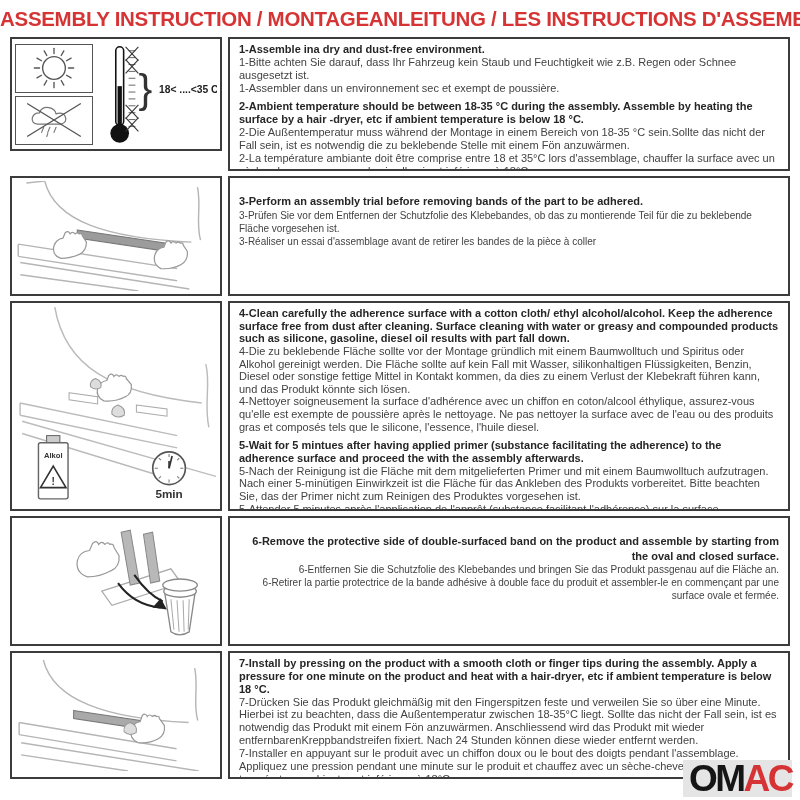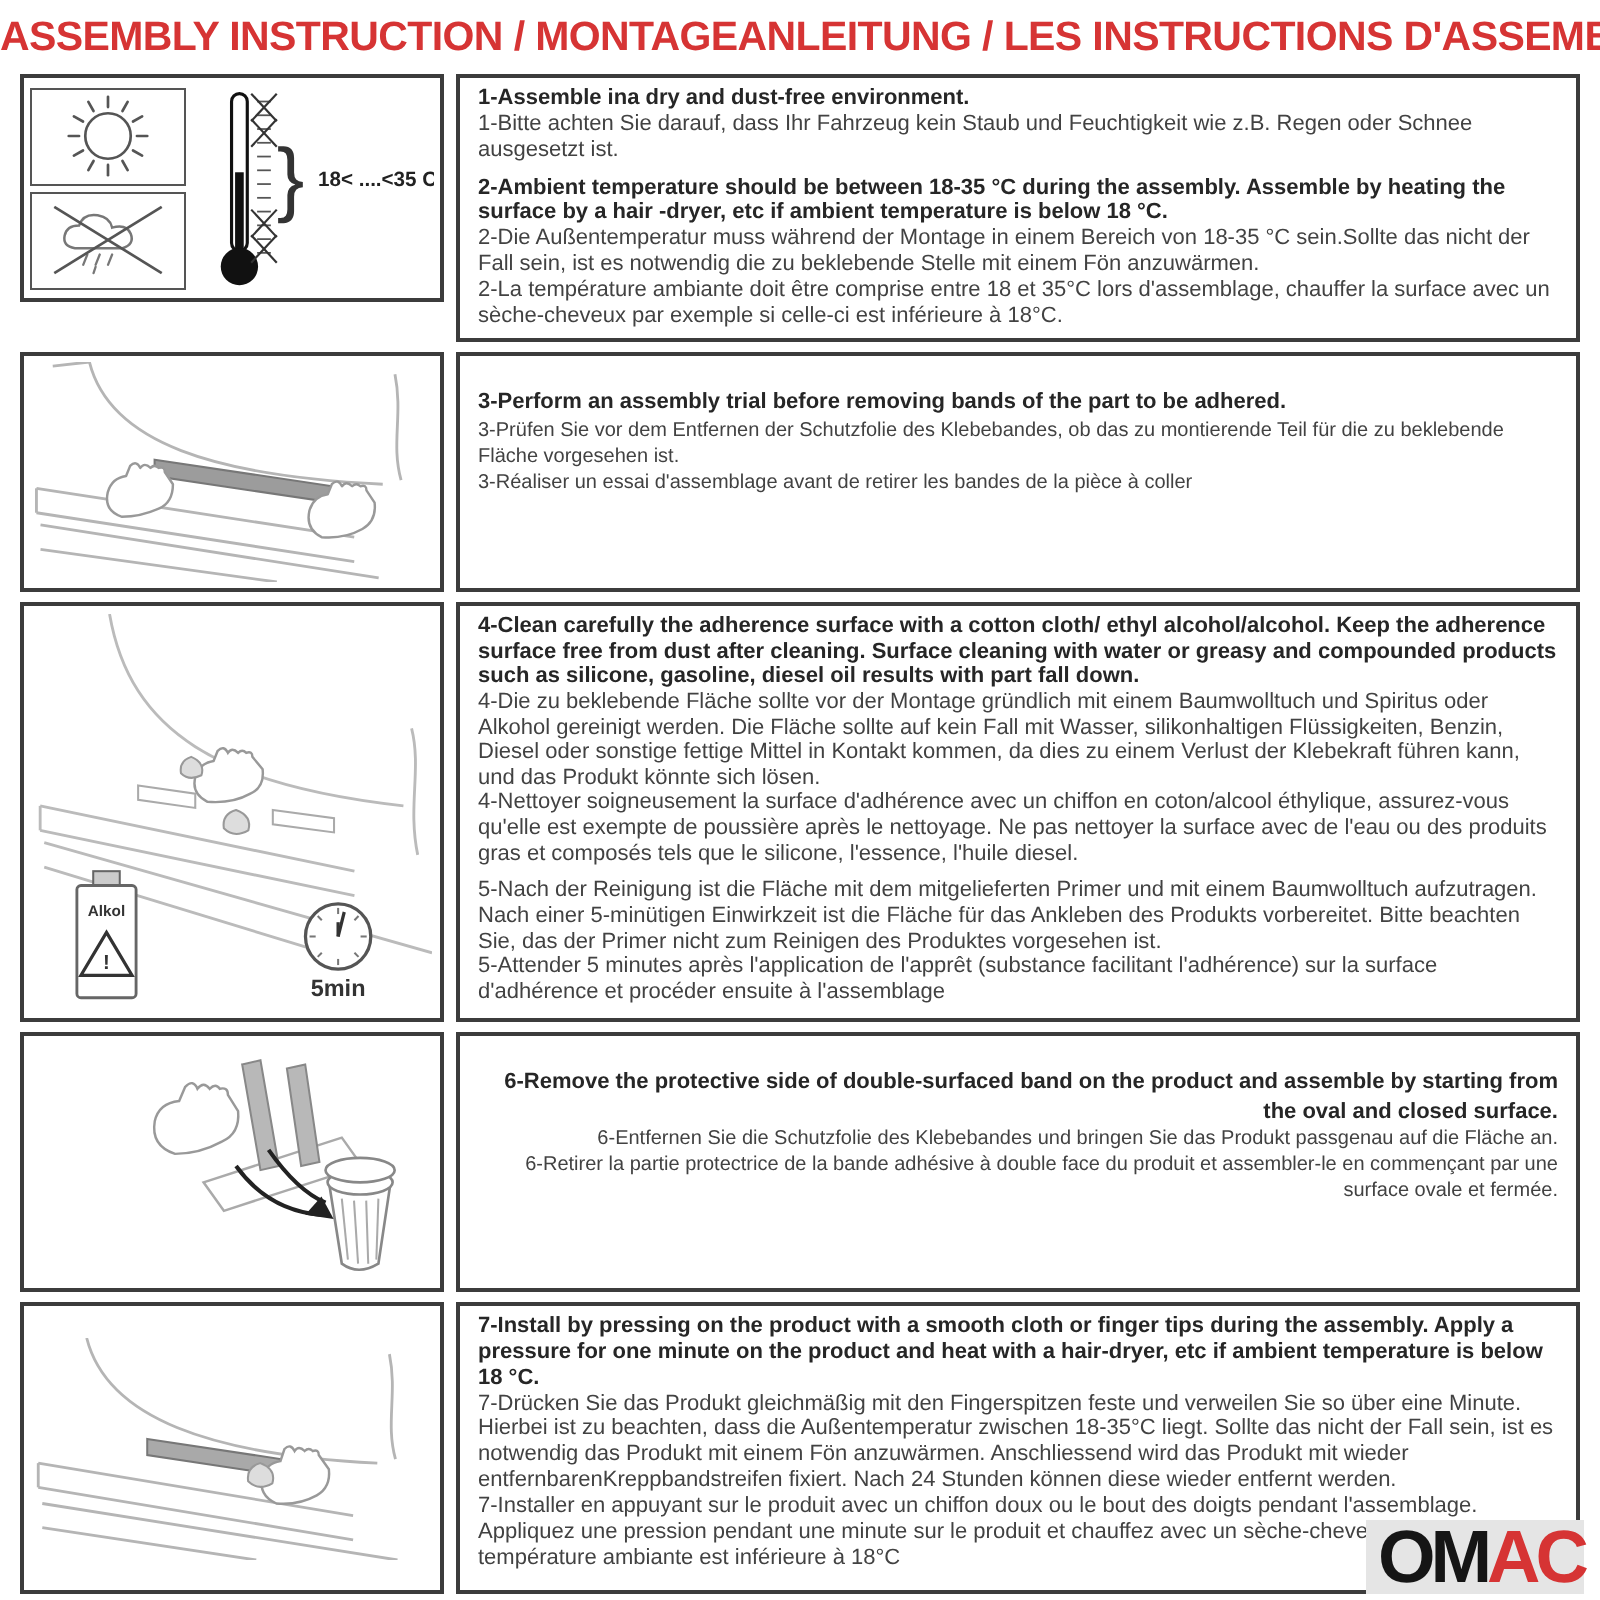--- a/index.html
+++ b/index.html
@@ -25,21 +25,21 @@
   .de,.fr{font-weight:400;color:#424242;}
   .gap-sm{height:6px;}
   
   .r1 .text-cell{height:134px;}
   .r1 .icon-cell{height:114px;align-self:start;}
   .r2 .cell{height:120px;}
   .r2 .text-cell{padding-top:16px;}
   .r3 .cell{height:210px;}
   .r4 .cell{height:130px;}
   .r4 .text-cell{padding-top:16px;text-align:right;}
-  .r5 .cell{height:146px;}
+  .r5 .cell{height:128px;}
   
   .weather-col{display:flex;flex-direction:column;gap:3px;margin-right:10px;}
   .wbox{width:76px;height:47px;border:1.5px solid #555;display:flex;align-items:center;justify-content:center;}
   .logo{
     position:absolute;right:8px;bottom:3px;font-weight:900;font-size:37px;
     letter-spacing:-2.5px;line-height:1;background:#e5e5e5;padding-left:6px;
   }
   .logo .b{color:#151515;}
   .logo .r{color:#d63434;}
   svg{display:block;}
@@ -115,20 +115,21 @@
         <line x1="23" y1="76" x2="36" y2="90"></line>
           <line x1="36" y1="76" x2="23" y2="90"></line>
       </g>
       <text x="36" y="61" font-size="42" font-weight="300" fill="#333" font-family="Liberation Sans,sans-serif">}</text>
       <text x="57" y="51" font-size="10.5" font-weight="700" fill="#222" font-family="Liberation Sans,sans-serif">18&lt; ....&lt;35 C</text>
     </svg>
   </div>
   <div class="cell text-cell small">
     <p class="en">1-Assemble ina dry and dust-free environment.</p>
     <p class="de">1-Bitte achten Sie darauf, dass Ihr Fahrzeug kein Staub und Feuchtigkeit wie z.B. Regen oder Schnee ausgesetzt ist.</p>
+    <p class="fr">1-Assembler dans un environnement sec et exempt de poussière.</p>
     <p class="gap-sm"></p>
     <p class="en">2-Ambient temperature should be between 18-35 °C  during the assembly. Assemble by heating the surface by a hair -dryer, etc if ambient temperature is below 18 °C.</p>
     <p class="de">2-Die Außentemperatur muss während der Montage in einem Bereich von 18-35 °C  sein.Sollte das nicht der Fall sein, ist es notwendig die zu beklebende Stelle mit einem Fön anzuwärmen.</p>
     <p class="fr">2-La température ambiante doit être comprise entre 18 et 35°C lors d'assemblage, chauffer la surface avec un sèche-cheveux par exemple si celle-ci est inférieure à 18°C.</p>
   </div>
 </div>
 
 <div class="row r2">
   <div class="cell icon-cell">
     <svg width="200" height="110" viewBox="0 0 196 108">
@@ -196,20 +197,21 @@
         <line x1="150" y1="158" x2="150" y2="151" stroke="#333" stroke-width="1.6"></line>
         <text x="150" y="187" font-size="11.5" font-weight="700" fill="#333" text-anchor="middle" font-family="Liberation Sans,sans-serif">5min</text>
       </g>
     </svg>
   </div>
   <div class="cell text-cell">
     <p class="en">4-Clean carefully the adherence surface with a cotton cloth/ ethyl alcohol/alcohol. Keep the adherence surface free from dust after cleaning. Surface cleaning with water or greasy and compounded products such as silicone, gasoline, diesel oil results with part fall down.</p>
     <p class="de">4-Die zu beklebende Fläche sollte vor der Montage gründlich mit einem Baumwolltuch und Spiritus oder Alkohol gereinigt werden. Die Fläche sollte auf kein Fall mit Wasser, silikonhaltigen Flüssigkeiten, Benzin, Diesel oder sonstige fettige Mittel in Kontakt kommen, da dies zu einem Verlust der Klebekraft führen kann, und das Produkt könnte sich lösen.</p>
     <p class="fr">4-Nettoyer soigneusement la surface d'adhérence avec un chiffon en coton/alcool éthylique, assurez-vous qu'elle est exempte de poussière après le nettoyage. Ne pas nettoyer la surface avec de l'eau ou des produits gras et composés tels que le silicone, l'essence, l'huile diesel.</p>
     <p class="gap-sm"></p>
+    <p class="en">5-Wait for 5 mintues after having applied primer (substance facilitating the adherence) to the adherence surface and proceed the with the assembly afterwards.</p>
     <p class="de">5-Nach der Reinigung ist die Fläche mit dem mitgelieferten Primer und mit einem Baumwolltuch aufzutragen. Nach einer 5-minütigen Einwirkzeit ist die Fläche für das Ankleben des Produkts vorbereitet. Bitte beachten Sie, das der Primer nicht zum Reinigen des Produktes vorgesehen ist.</p>
     <p class="fr">5-Attender 5 minutes après l'application de l'apprêt (substance facilitant l'adhérence) sur la surface d'adhérence et procéder ensuite à l'assemblage</p>
   </div>
 </div>
 
 <div class="row r4">
   <div class="cell icon-cell">
     <svg width="200" height="122" viewBox="0 0 196 120">
       <polygon points="84,70 152,48 162,62 94,84" fill="#fff" stroke="#aaa" stroke-width="1.2"></polygon>
       <polygon points="103,12 112,10 121,62 112,64" fill="#b8b8b8" stroke="#888" stroke-width="1"></polygon>

